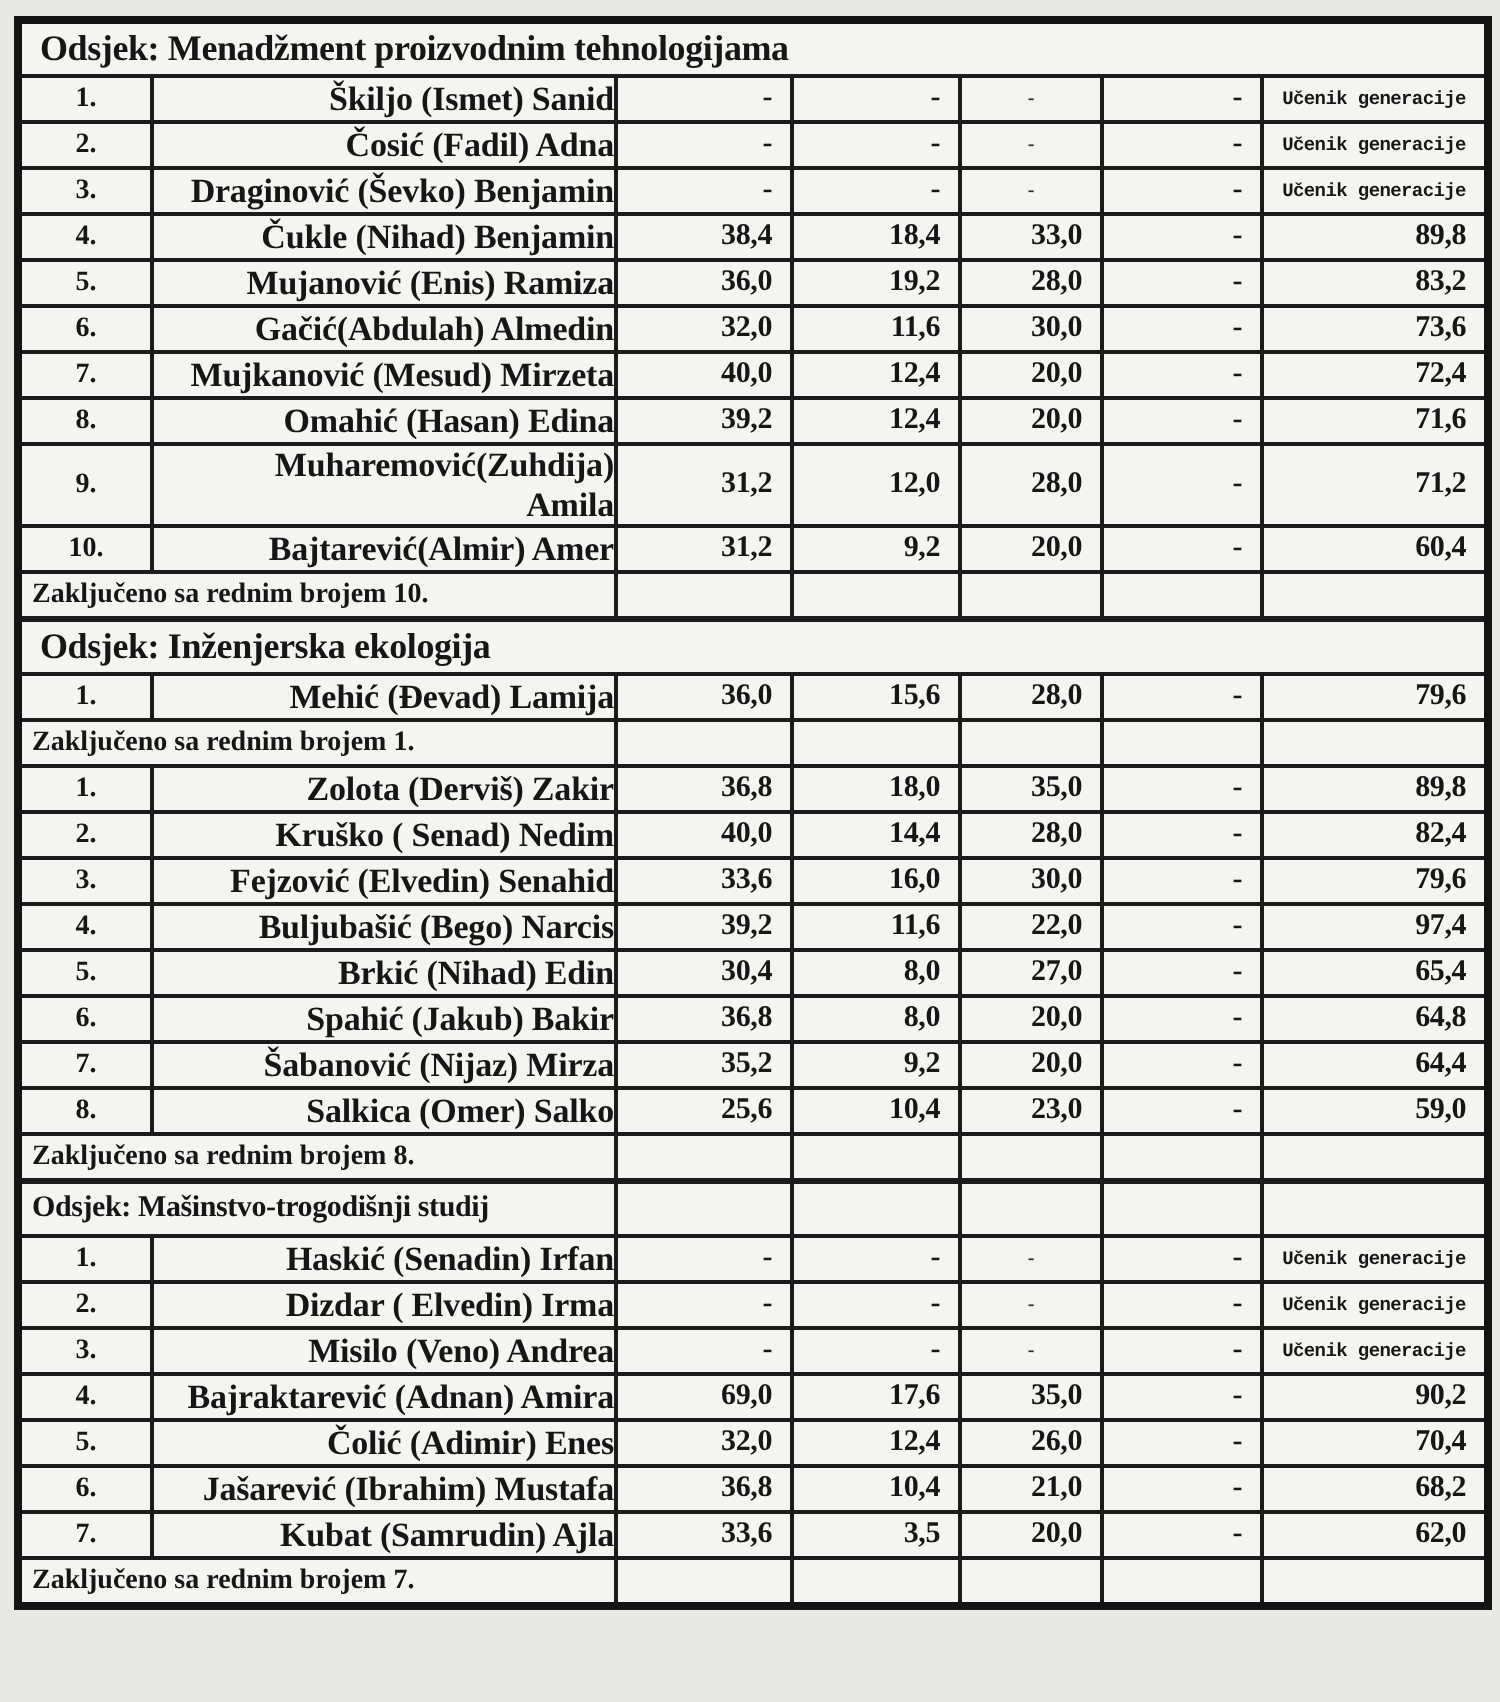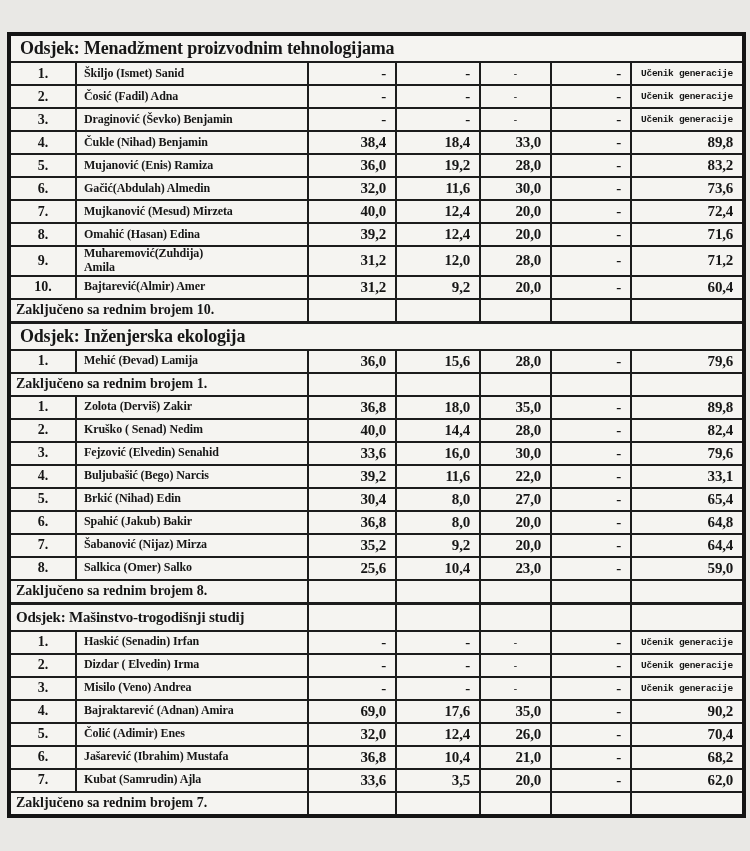--- a/index.html
+++ b/index.html
@@ -9,21 +9,20 @@
     font-family: "Liberation Serif", "DejaVu Serif", serif;
   }
   body {
     width: 750px;
     height: 851px;
     box-sizing: border-box;
     padding: 8px 7px;
   }
   .scan-wrap {
     width: 736px;
-    margin-top: 24px;
   }
   table.results {
     border-collapse: collapse;
     table-layout: fixed;
     width: 735px;
     background: #f5f4f1;
     border: 4px solid #141414;
     color: #161616;
   }
   td {
@@ -53,22 +52,22 @@
     font-size: 14px;
     padding-left: 5px;
     white-space: nowrap;
   }
   
   td.c-num {
     text-align: center;
     font-size: 14px;
   }
   td.c-name {
-    text-align: left;
-    font-size: 12px;
+    text-align: right;
+    font-size: 17px;
     padding-left: 7px;
     white-space: pre-line;
     line-height: 1.15;
     letter-spacing: -0.1px;
   }
   td.c-val {
     text-align: right;
     font-size: 15px;
     padding-right: 9px;
     letter-spacing: -0.2px;
@@ -254,21 +253,21 @@
           <td class="c-val">-</td>
           <td class="c-val">79,6</td>
         </tr>
         <tr>
           <td class="c-num">4.</td>
           <td class="c-name">Buljubašić (Bego) Narcis</td>
           <td class="c-val">39,2</td>
           <td class="c-val">11,6</td>
           <td class="c-val">22,0</td>
           <td class="c-val">-</td>
-          <td class="c-val">33,1</td>
+          <td class="c-val">97,4</td>
         </tr>
         <tr>
           <td class="c-num">5.</td>
           <td class="c-name">Brkić (Nihad) Edin</td>
           <td class="c-val">30,4</td>
           <td class="c-val">8,0</td>
           <td class="c-val">27,0</td>
           <td class="c-val">-</td>
           <td class="c-val">65,4</td>
         </tr>

